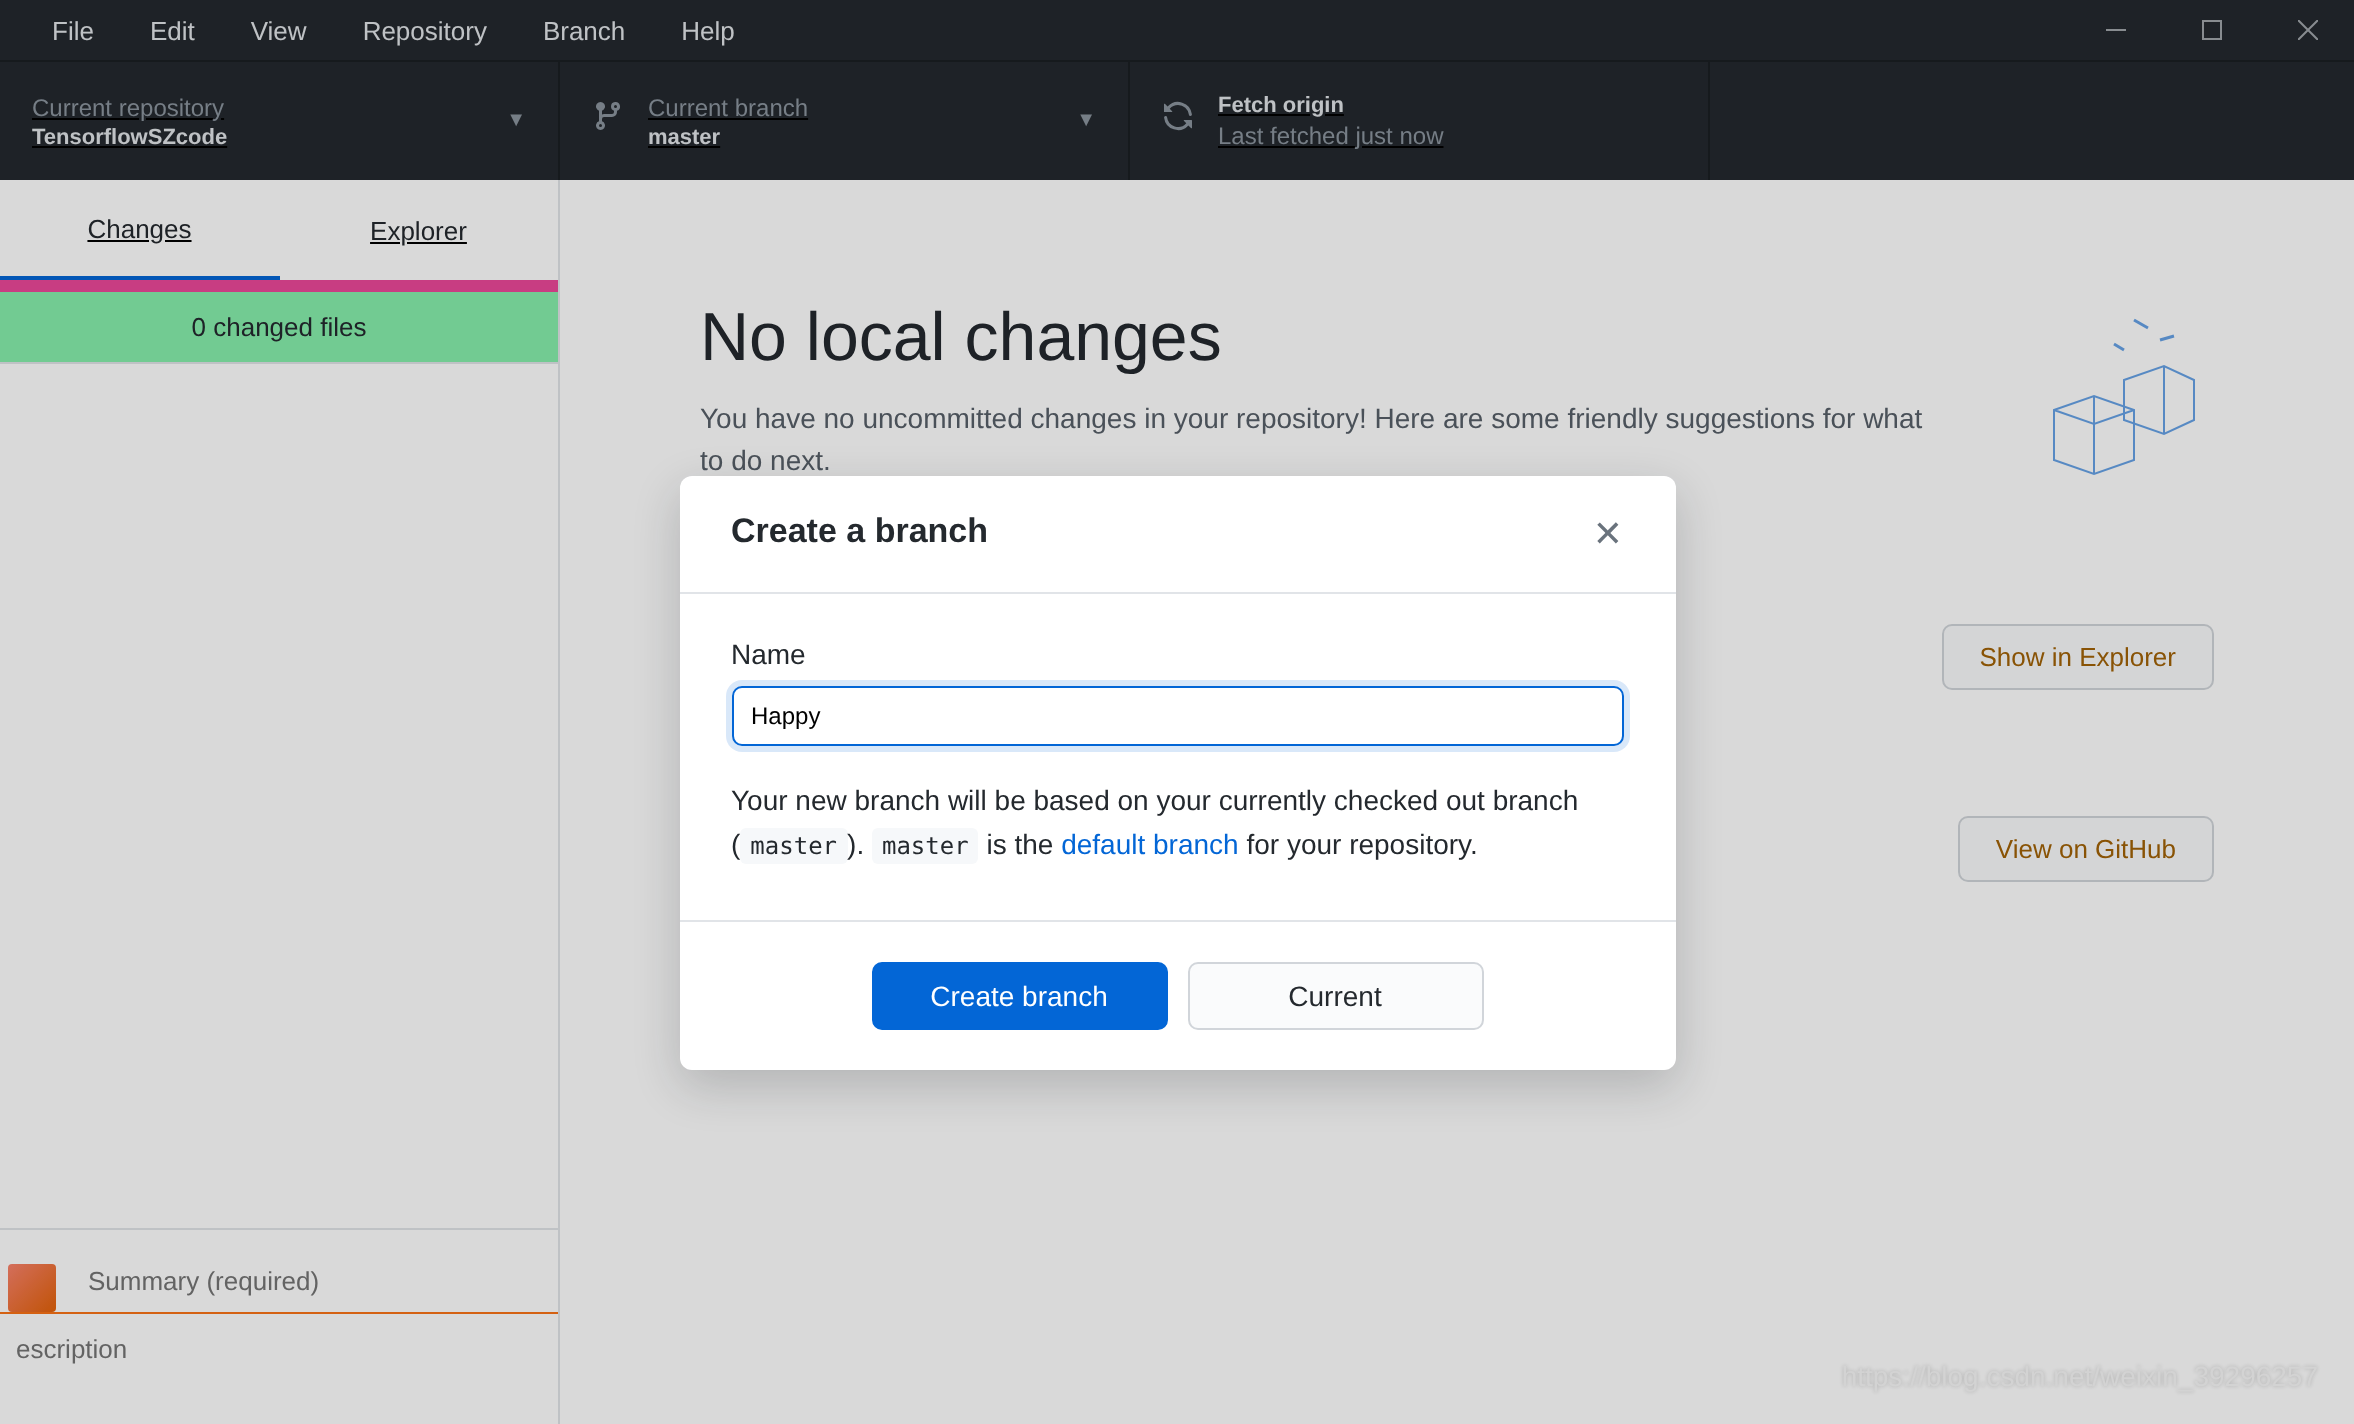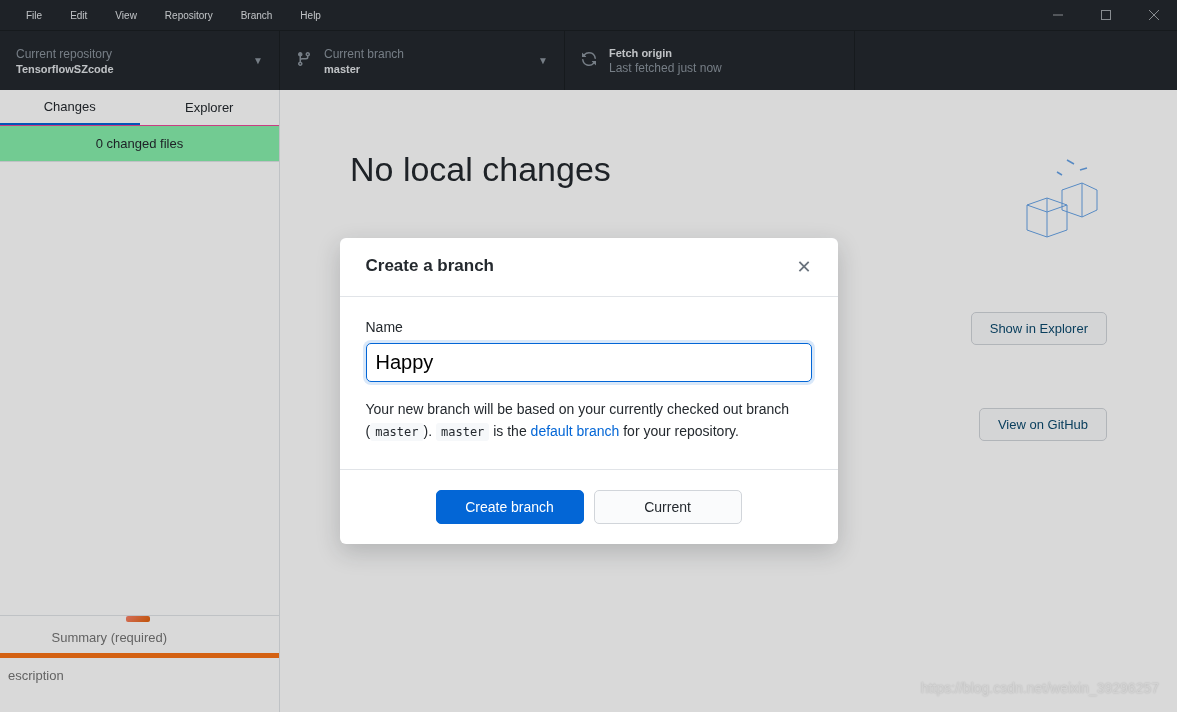--- a/index.html
+++ b/index.html
@@ -3,65 +3,65 @@
   <meta charset="utf-8">
   <style>
     * { margin: 0; padding: 0; box-sizing: border-box; font-family: -apple-system, BlinkMacSystemFont, "Segoe UI", Helvetica, Arial, sans-serif; }
     body { width: 1177px; height: 712px; background: #fff; overflow: hidden; position: relative; }
     
     .titlebar { height: 30px; background: #24292e; display: flex; align-items: center; justify-content: flex-end; padding-right: 8px; }
     .win-controls { display: flex; gap: 18px; align-items: center; }
     .win-btn { width: 30px; height: 30px; display: flex; align-items: center; justify-content: center; color: #a0a5aa; cursor: pointer; }
     
     .menubar { height: 30px; background: #24292e; display: flex; align-items: center; padding-left: 12px; position: absolute; top: 0; left: 0; }
-    .menu-item { color: #e1e4e8; font-size: 10px; padding: 5px 14px; cursor: pointer; text-align: center; }
+    .menu-item { color: #e1e4e8; font-size: 13px; padding: 5px 14px; cursor: pointer; text-align: center; }
     
     .toolbar { height: 60px; background: #24292e; display: flex; border-top: 1px solid #1b1f23; }
-    .tool-section { display: flex; align-items: center; padding: 0 16px; border-right: 1px solid #1b1f23; position: relative; }
+    .tool-section { display: flex; align-items: center; padding: 0 16px; border-right: 1px solid #1b1f23; position: relative; text-decoration: underline; }
     .tool-repo { width: 280px; }
     .tool-branch { width: 285px; }
     .tool-fetch { width: 290px; }
     .tool-label { color: #8b949e; font-size: 12px; }
     .tool-value { color: #e1e4e8; font-size: 11px; font-weight: 600; }
     .tool-stack { display: flex; flex-direction: column; gap: 2px; }
     .tool-icon { color: #8b949e; margin-right: 12px; }
     .chevron { position: absolute; right: 16px; color: #8b949e; font-size: 10px; }
     
     .sidebar { width: 280px; height: calc(712px - 90px); float: left; background: #fff; border-right: 1px solid #e1e4e8; display: flex; flex-direction: column; }
-    .tabs { display: flex; height: 36px; border-bottom: 1px solid #ec4899; }
+    .tabs { display: flex; height: 56px; border-bottom: 6px solid #ec4899; text-decoration: underline; }
     .tab { flex: 1; display: flex; align-items: center; justify-content: center; font-size: 13px; color: #24292e; cursor: pointer; }
     .tab.active { border-bottom: 2px solid #0366d6; font-weight: 500; color: #24292e; }
     .changed-files { height: 36px; background: #86efac; display: flex; align-items: center; justify-content: center; font-size: 13px; color: #24292e; border-bottom: 1px solid #e1e4e8; }
     .sidebar-spacer { flex: 1; }
     .commit-box { border-top: 1px solid #e1e4e8; }
-    .summary-row { display: flex; align-items: center; height: 42px; border-bottom: 5px solid #f97316; flex-direction: column; }
+    .summary-row { display: flex; align-items: flex-end; height: 42px; border-bottom: 1px solid #f97316; }
     .avatar { width: 24px; height: 24px; background: linear-gradient(135deg, #f9826c, #e36209); margin: 0 8px 0 4px; border-radius: 2px; }
     .summary-input { flex: 1; border: none; padding: 8px; font-size: 13px; outline: none; }
     .desc-input { width: 100%; border: none; padding: 10px 8px; font-size: 13px; outline: none; height: 50px; resize: none; }
     
     .main { margin-left: 280px; height: calc(712px - 90px); position: relative; background: #fff; }
     .no-changes { padding: 60px 70px 0 70px; }
     .no-changes h1 { font-size: 34px; font-weight: 400; color: #24292e; margin-bottom: 10px; }
     .no-changes p { font-size: 14px; color: #586069; line-height: 1.5; max-width: 620px; }
     
     .illustration { position: absolute; right: 75px; top: 60px; width: 90px; height: 90px; }
     .box-svg { stroke: #0366d6; fill: none; stroke-width: 1; opacity: 0.6; }
     
-    .action-btn { position: absolute; right: 70px; border: 1px solid #d1d5da; background: #fafbfc; color: #0c4a6e; font-size: 13px; padding: 8px 18px; border-radius: 5px; cursor: pointer; }
+    .action-btn { position: absolute; right: 70px; border: 1px solid #d1d5da; background: #fafbfc; color: #a16207; font-size: 13px; padding: 8px 18px; border-radius: 5px; cursor: pointer; }
     .action-explorer { top: 222px; }
     .action-github { top: 318px; }
     
     .overlay { position: absolute; inset: 0; background: rgba(0,0,0,0.15); z-index: 100; }
     .dialog { position: absolute; top: 238px; left: 50%; transform: translateX(-50%); width: 498px; background: #fff; border-radius: 6px; box-shadow: 0 8px 24px rgba(27,31,35,0.2); z-index: 101; }
     .dialog-header { display: flex; justify-content: space-between; padding: 18px 26px; border-bottom: 1px solid #e1e4e8; }
     .dialog-title { font-size: 17px; font-weight: 600; color: #24292e; }
     .close-x { color: #6a737d; font-size: 18px; cursor: pointer; }
     .dialog-body { padding: 22px 26px 26px 26px; }
     .field-label { font-size: 14px; color: #24292e; margin-bottom: 8px; display: block; }
-    .name-input { width: 100%; padding: 7px 9px; border: 1px solid #0366d6; border-radius: 5px; font-size: 20px; outline: none; box-shadow: 0 0 0 3px rgba(3,102,214,0.15); }
+    .name-input { width: 100%; padding: 7px 9px; border: 1px solid #0366d6; border-radius: 5px; font-size: 12px; outline: none; box-shadow: 0 0 0 3px rgba(3,102,214,0.15); }
     .hint { font-size: 14px; color: #24292e; margin-top: 16px; line-height: 1.6; }
     .hint code { background: #f6f8fa; padding: 2px 5px; border-radius: 3px; font-family: SFMono-Regular, Consolas, monospace; font-size: 12px; }
     .hint a { color: #0366d6; text-decoration: none; }
     .dialog-footer { padding: 20px 26px; border-top: 1px solid #e1e4e8; display: flex; justify-content: center; gap: 10px; }
     .btn-primary { background: #0366d6; color: #fff; border: 1px solid #0366d6; padding: 8px 24px; border-radius: 5px; font-size: 14px; font-weight: 500; cursor: pointer; min-width: 148px; }
     .btn-secondary { background: #fafbfc; color: #24292e; border: 1px solid #d1d5da; padding: 8px 24px; border-radius: 5px; font-size: 14px; cursor: pointer; min-width: 148px; }
     
     .watermark { position: absolute; bottom: 16px; right: 18px; color: #d3d3d3; font-size: 14px; z-index: 200; text-shadow: 0 0 2px rgba(0,0,0,0.2); }
   </style>
 </head>
@@ -142,20 +142,21 @@
       <div class="avatar"></div>
       <input class="summary-input" placeholder="Summary (required)" style="">
     </div>
     <textarea class="desc-input" placeholder="escription" style=""></textarea>
   </div>
 </div>
 
 <div class="main">
   <div class="no-changes">
     <h1>No local changes</h1>
+    <p>You have no uncommitted changes in your repository! Here are some friendly suggestions for what to do next.</p>
   </div>
   <div class="illustration">
     <svg viewBox="0 0 90 90" class="box-svg">
       <path d="M15 55 L35 48 L55 55 L55 80 L35 87 L15 80 Z M35 48 L35 87 M55 55 L35 62 L15 55"></path>
       <path d="M45 45 L65 38 L80 45 L80 65 L65 72 L45 65 Z M65 38 L65 72" transform="translate(5,-5)"></path>
       <path d="M55 10 L62 14 M68 20 L75 18 M50 25 L45 22" stroke-width="1.5"></path>
     </svg>
   </div>
   <button class="action-btn action-explorer">Show in Explorer</button>
   <button class="action-btn action-github">View on GitHub</button>

